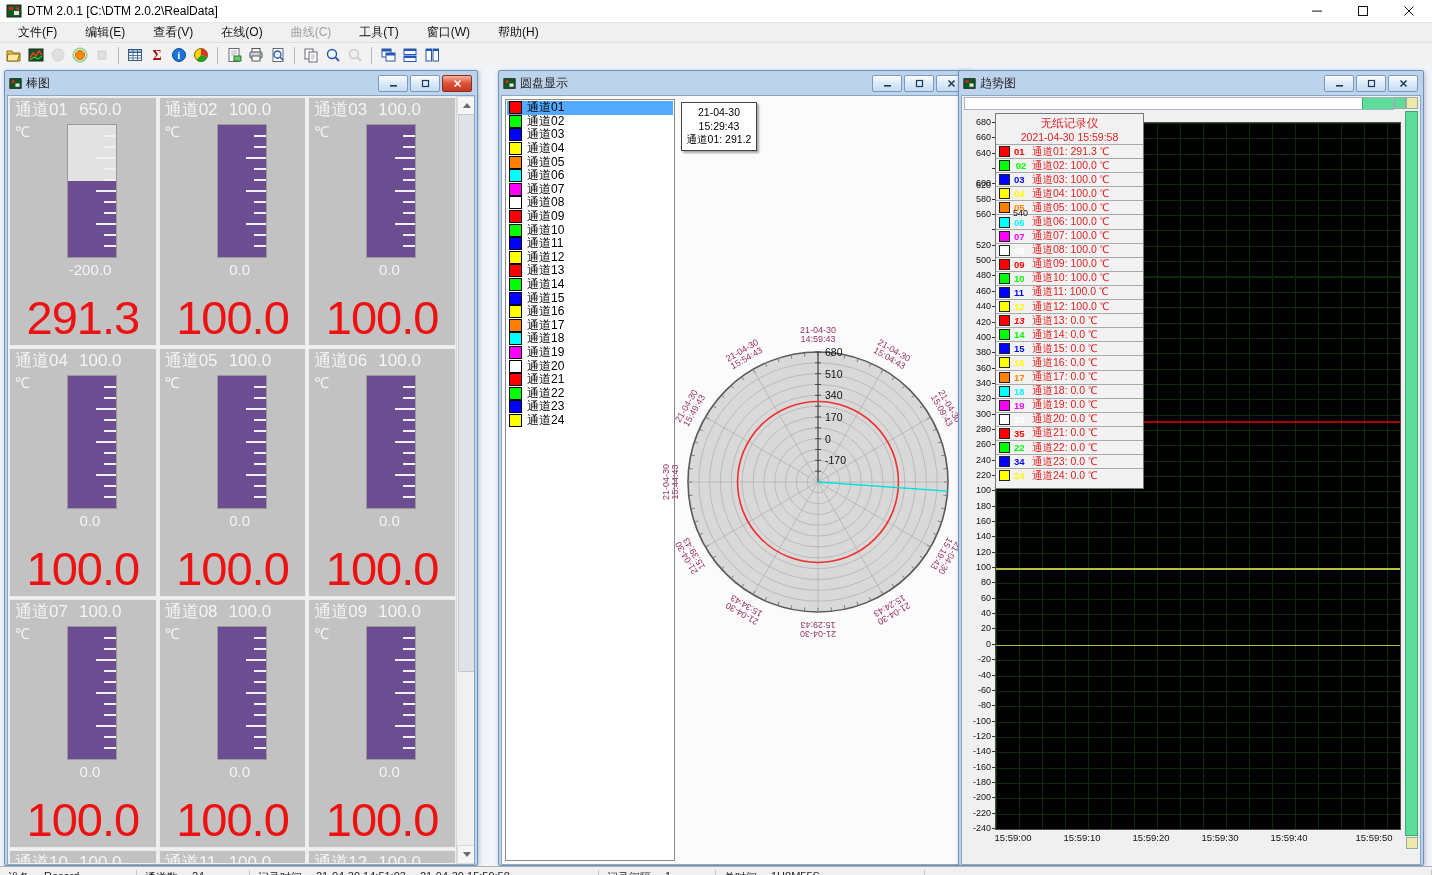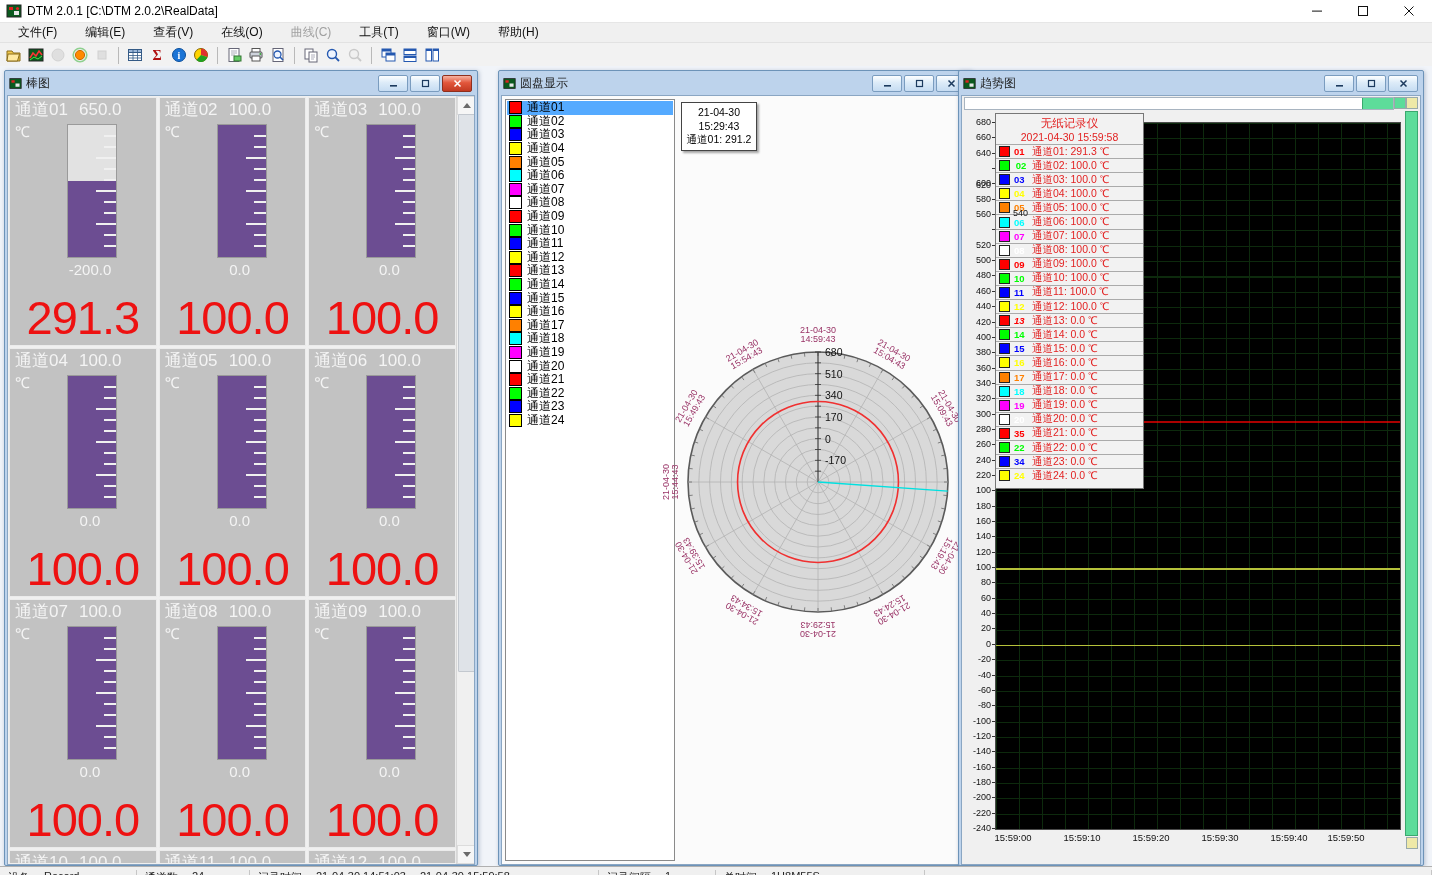--- a/index.html
+++ b/index.html
@@ -1058,21 +1058,21 @@
           <div class="ytick" style="top: 701.304px;"></div>
           <div class="ylab" style="top: 711.652px;">-220</div>
           <div class="ytick" style="top: 716.652px;"></div>
           <div class="ylab" style="top: 727px;">-240</div>
           <div class="ytick" style="top: 732px;"></div>
           <div class="xlab" style="left: 24px;">15:59:00</div>
           <div class="xlab" style="left: 93px;">15:59:10</div>
           <div class="xlab" style="left: 162px;">15:59:20</div>
           <div class="xlab" style="left: 231px;">15:59:30</div>
           <div class="xlab" style="left: 300px;">15:59:40</div>
-          <div class="xlab" style="left: 357px;">15:59:50</div>
+          <div class="xlab" style="left: 385px;">15:59:50</div>
         </div>
     </div>
 
   </div>
 
   <div class="statusbar" id="statusbar">
       <div class="sb-field" style="width: 128px;">
         <span>设备</span>
         <span>Record</span>
       </div>

